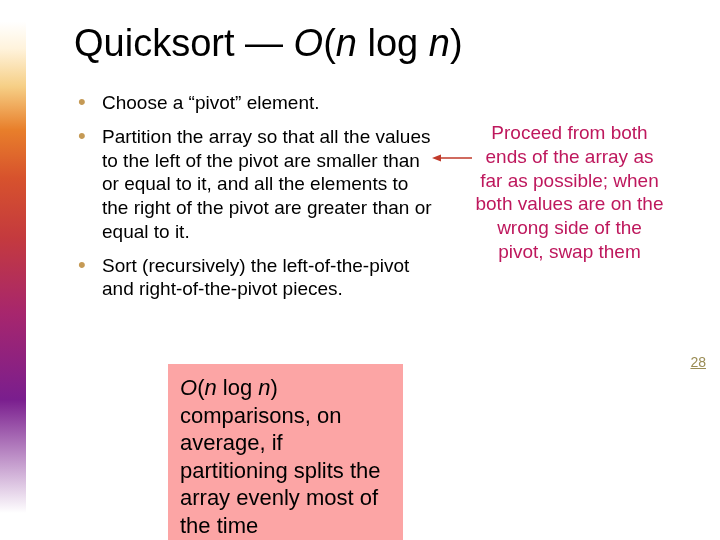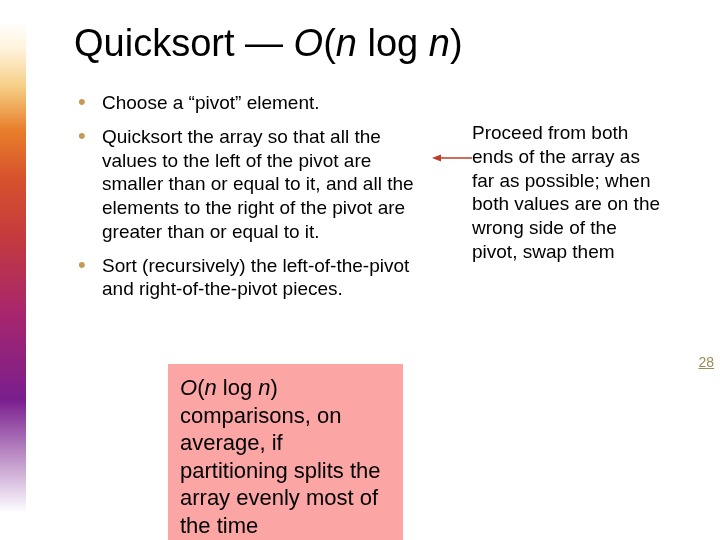--- a/index.html
+++ b/index.html
@@ -59,62 +59,63 @@
     left: 4px; top: -3px;
     color: #c59a55;
     font-size: 22px;
   }
   .side-note {
     position: absolute;
     left: 398px; top: 30px;
     width: 195px;
     font-size: 19px;
     line-height: 1.25;
-    color: #000000;
+    color: #be185d;
+    text-align: center;
   }
   .arrow {
     position: absolute;
     left: 358px; top: 62px;
     width: 40px; height: 10px;
   }
   .bottom-box {
     position: absolute;
     left: 168px; top: 364px;
     width: 235px;
     background: #fca5a5;
     padding: 10px 12px 12px 12px;
     font-size: 22px;
     line-height: 1.25;
     color: #000;
   }
   .bottom-box .ital { font-style: italic; }
   .pagenum {
     position: absolute;
-    right: 6px; bottom: 10px;
+    right: 14px; bottom: 10px;
     font-size: 14px;
     color: #9a8c54;
     text-decoration: underline;
   }
 </style>
 </head>
 <body>
 
 <div class="sidebar-deco"></div>
 
 <div class="slide">
 
   <h1 class="title">
     <span>Quicksort — </span><span class="ital">O</span><span>(</span><span class="ital">n</span><span> log </span><span class="ital">n</span><span>)</span>
   </h1>
 
   <div class="content">
 
     <ul class="bullets">
       <li><span>Choose a “pivot” element.</span></li>
-      <li><span>Quicksort the array so that all the values to the left of the pivot are smaller than or equal to it, and all the elements to the right of the pivot are greater than or equal to it.</span></li>
+      <li><span>Partition the array so that all the values to the left of the pivot are smaller than or equal to it, and all the elements to the right of the pivot are greater than or equal to it.</span></li>
       <li><span>Sort (recursively) the left-of-the-pivot and right-of-the-pivot pieces.</span></li>
     </ul>
 
     <svg class="arrow" viewBox="0 0 40 10">
       <line x1="40" y1="5" x2="6" y2="5" stroke="#c13a2a" stroke-width="1.6"></line>
       <polygon points="0,5 9,1.5 9,8.5" fill="#c13a2a"></polygon>
     </svg>
 
     <div class="side-note">
       <span>Proceed from both ends of the array as far as possible; when both values are on the wrong side of the pivot, swap them</span>

